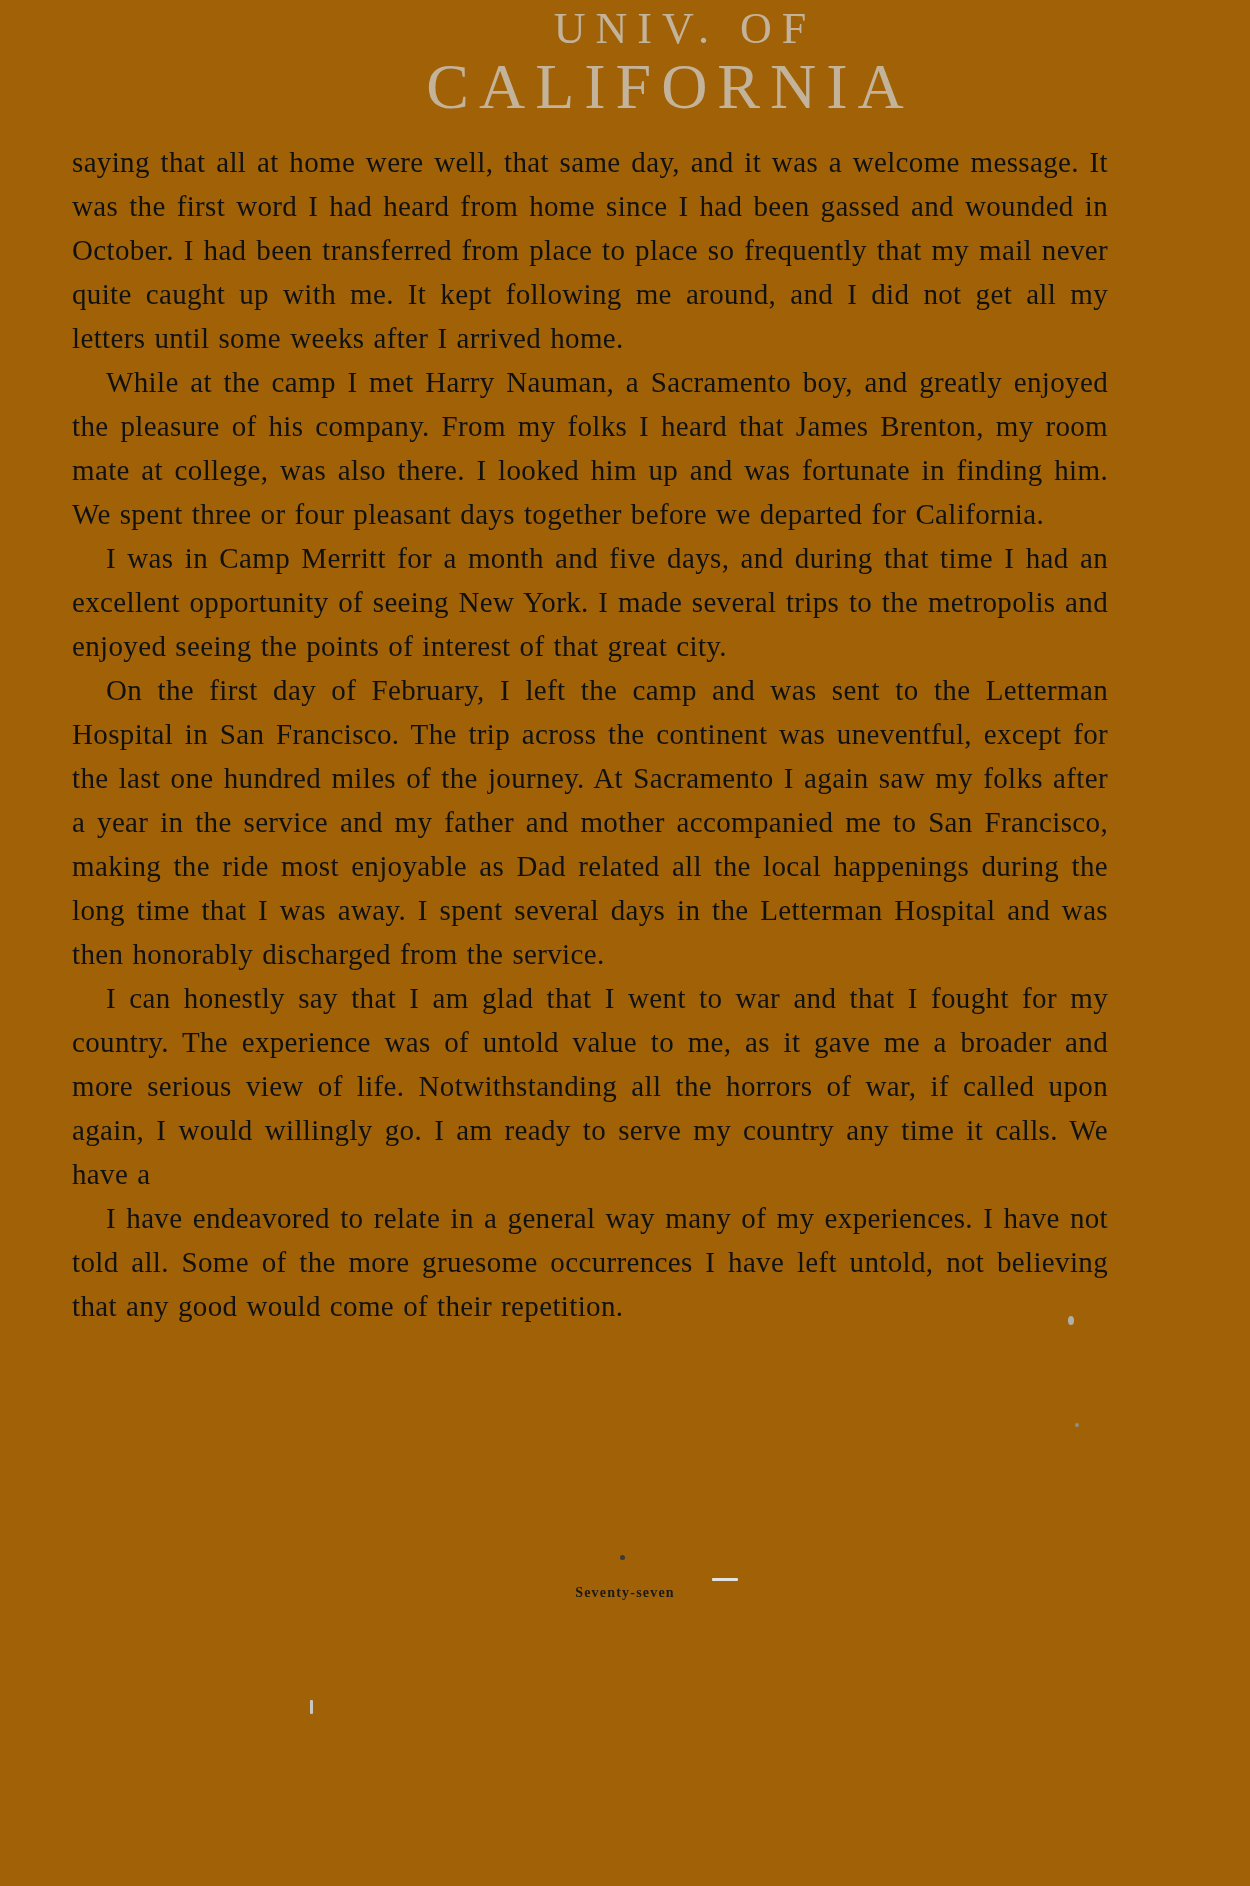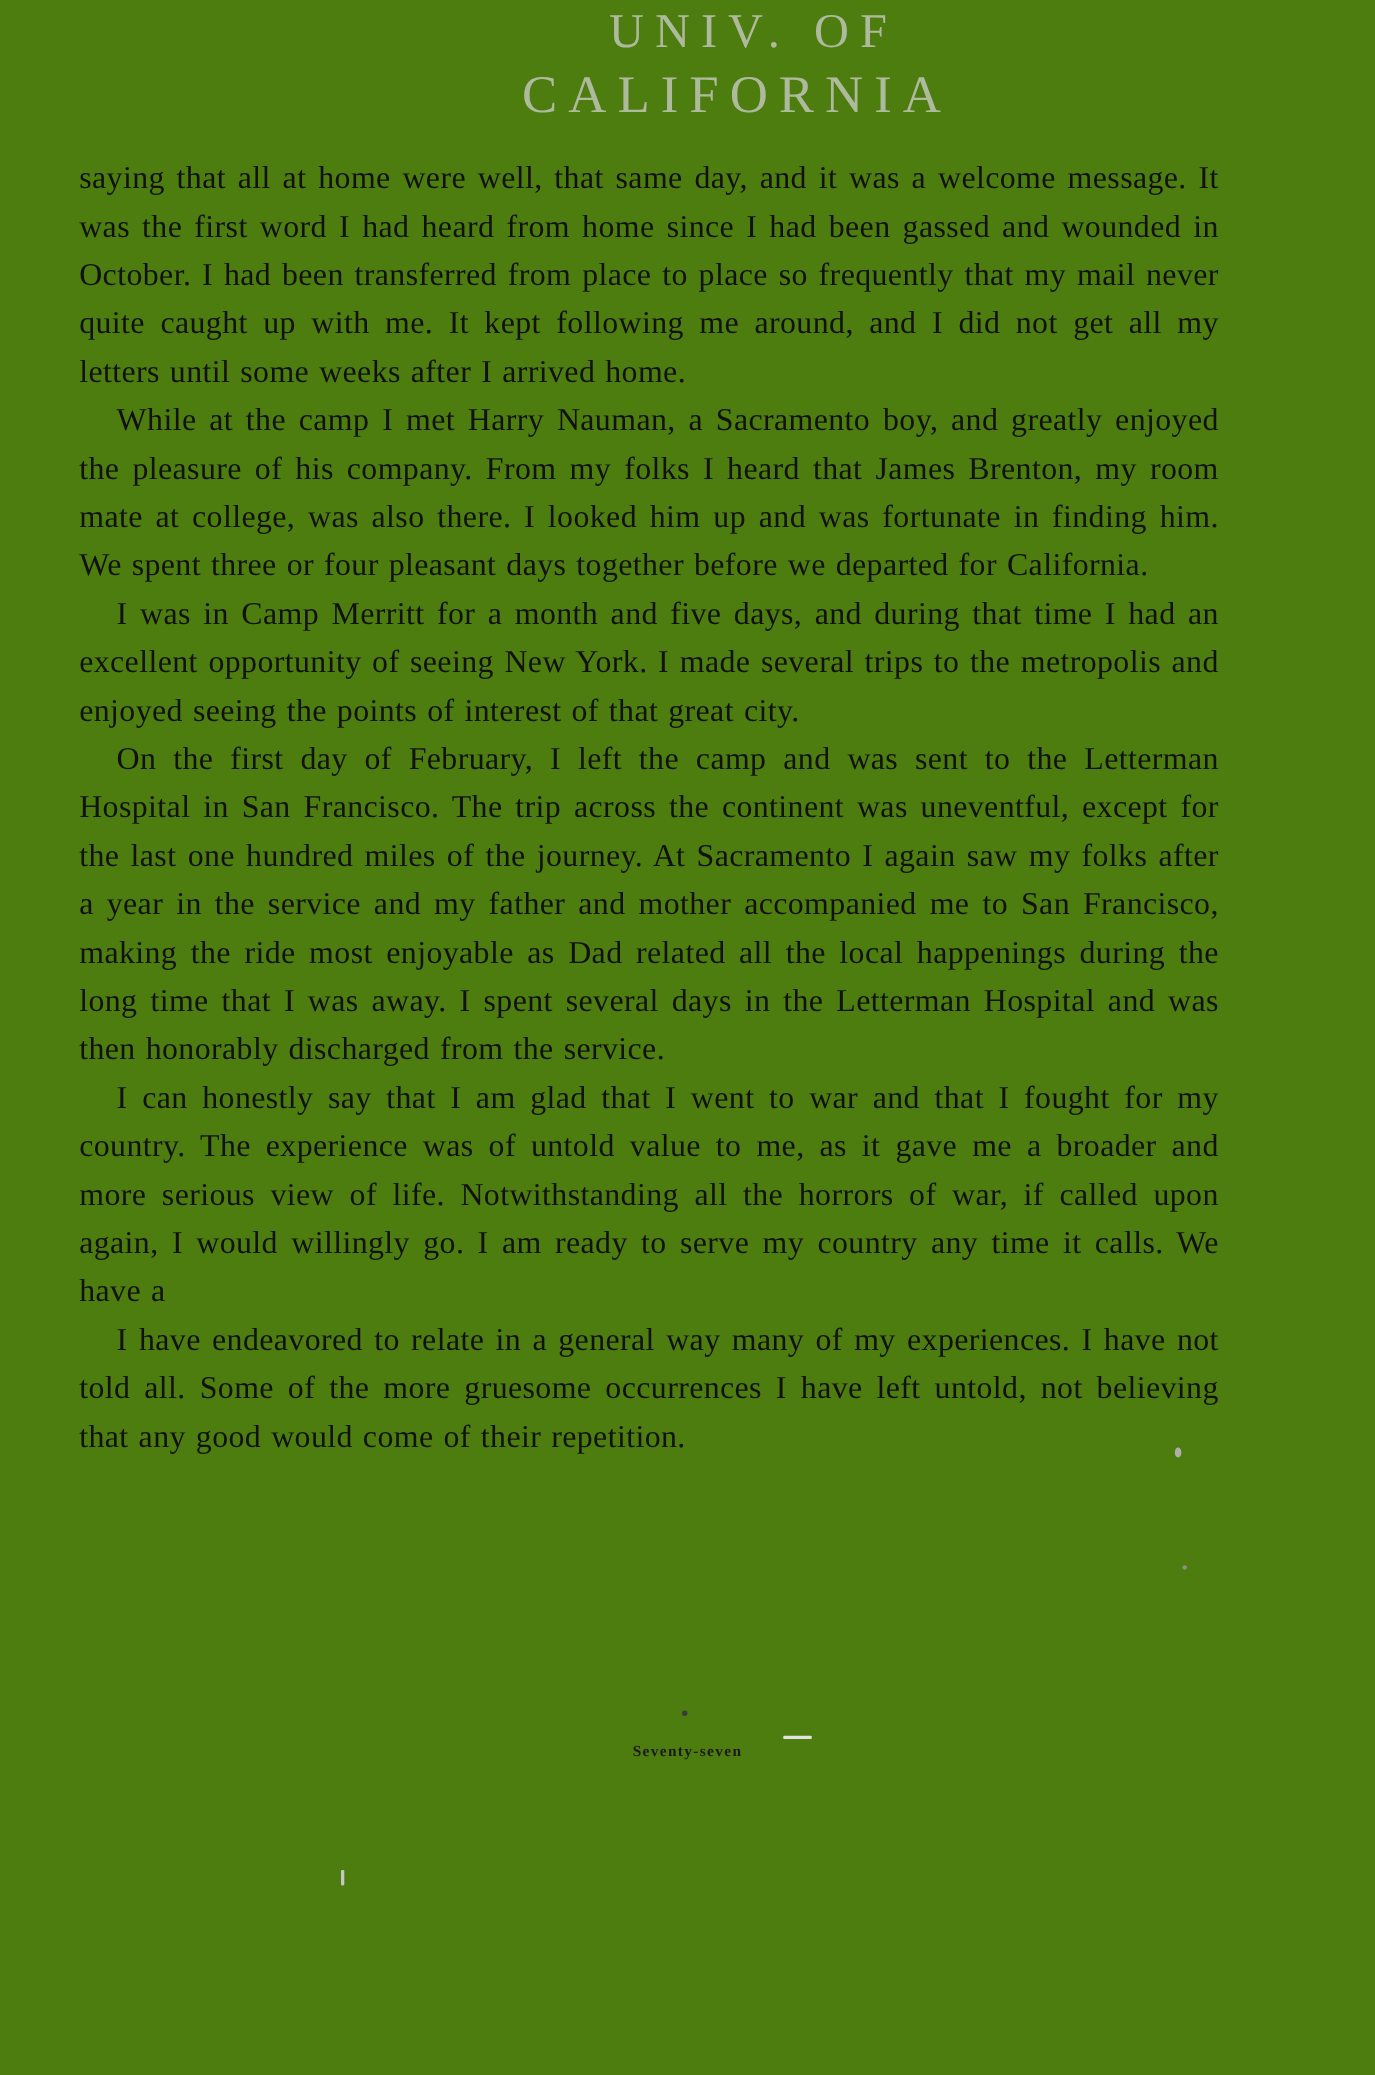--- a/index.html
+++ b/index.html
@@ -12,21 +12,21 @@
     height: 1886px;
     position: relative;
     font-family: "Liberation Serif", serif;
     color: #141414;
     overflow: hidden;
   }
 
   .page {
     position: absolute;
     inset: 0;
-    background: #4d7c0f;
+    background: #a16207;
   }
 
   
   .stamp {
     position: absolute;
     top: 0px;
     left: 0;
     width: 100%;
     text-align: center;
     font-family: "Liberation Serif", serif;
@@ -35,21 +35,21 @@
     user-select: none;
     pointer-events: none;
   }
   .stamp .line1 {
     font-size: 44px;
     line-height: 58px;
     padding-left: 120px;
     opacity: 0.75;
   }
   .stamp .line2 {
-    font-size: 48px;
+    font-size: 64px;
     line-height: 58px;
     padding-left: 90px;
     opacity: 0.75;
   }
 
   .body-text {
     position: absolute;
     top: 140px;
     left: 72px;
     width: 1036px;

